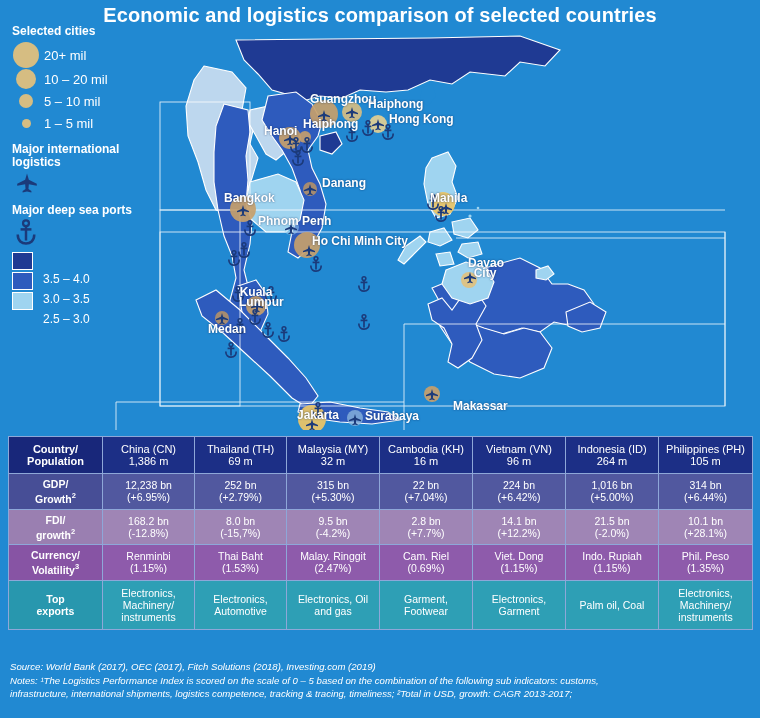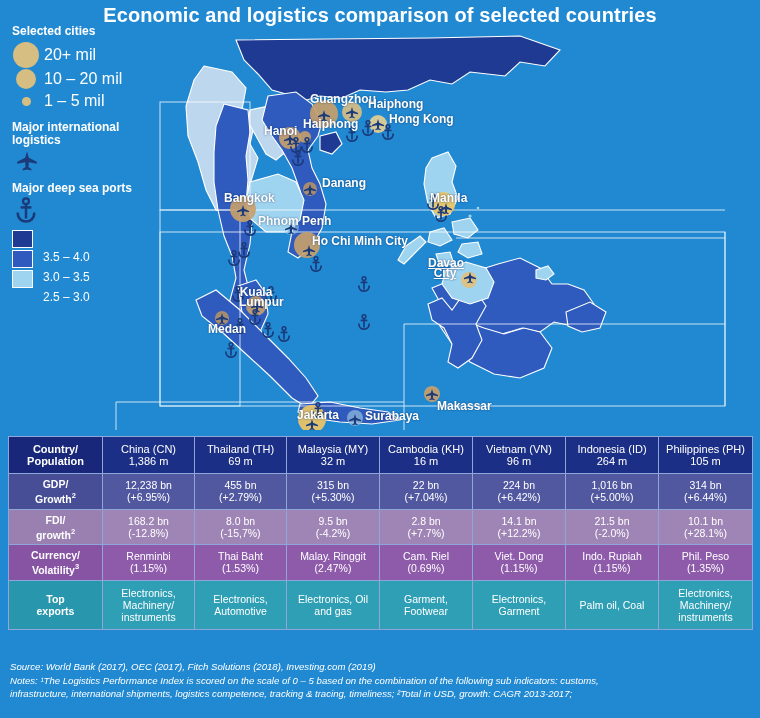--- a/index.html
+++ b/index.html
@@ -31,21 +31,21 @@
     position:absolute;left:8px;top:24px;width:140px;
     color:#ffffff;
     font-size:11.5px;
     z-index:20;
   }
   .legend-title{font-weight:bold;font-size:12px;margin:0 0 4px 4px;}
   .legend-row{display:flex;align-items:center;height:22px;}
   .legend-row.r1{height:26px;}
   .dot-wrap{width:36px;display:flex;justify-content:center;align-items:center;}
   .dot{border-radius:50%;background:#d6bd82;}
-  .legend-label{font-size:16px;color:#fff;}
+  .legend-label{font-size:13px;color:#fff;}
   .legend-head{font-weight:bold;font-size:12px;line-height:13px;margin:9px 0 2px 4px;}
   .icon-row{margin:1px 0 4px 6px;}
   .swatch-row{display:flex;align-items:center;height:20px;}
   .swatch{width:19px;height:16px;margin-left:4px;border:1.4px solid #ffffff;}
   .swatch-label{font-size:12px;margin-left:10px;margin-top:35px;}
   
   .city-label{
     position:absolute;
     color:#ffffff;
     font-size:12px;
@@ -234,42 +234,48 @@
   <div class="city-label" style="left:310px;top:60px;">Guangzhou</div>
   <div class="city-label" style="left:368px;top:65px;">Haiphong</div>
   <div class="city-label" style="left:389px;top:80px;">Hong Kong</div>
   <div class="city-label" style="left:303px;top:85px;">Haiphong</div>
   <div class="city-label" style="left:264px;top:92px;">Hanoi</div>
   <div class="city-label" style="left:322px;top:144px;">Danang</div>
   <div class="city-label" style="left:224px;top:159px;">Bangkok</div>
   <div class="city-label" style="left:430px;top:159px;">Manila</div>
   <div class="city-label" style="left:258px;top:182px;">Phnom Penh</div>
   <div class="city-label" style="left:312px;top:202px;">Ho Chi Minh City</div>
-  <div class="city-label two" style="left:428px;top:226px;text-decoration:underline;">Davao City</div>
+  <div class="city-label two" style="left:468px;top:226px;">Davao City</div>
   <div class="city-label two" style="left:239px;top:255px;">Kuala Lumpur</div>
   <div class="city-label" style="left:208px;top:290px;">Medan</div>
-  <div class="city-label" style="left:437px;top:367px;">Makassar</div>
+  <div class="city-label" style="left:453px;top:367px;">Makassar</div>
   <div class="city-label" style="left:297px;top:376px;">Jakarta</div>
   <div class="city-label" style="left:365px;top:377px;">Surabaya</div>
 </div>
 
 <div class="legend">
   <div class="legend-title">Selected cities</div>
 
   <div class="legend-row r1">
     <span class="dot-wrap">
         <span class="dot" style="width:26px;height:26px;"></span>
       </span>
     <span class="legend-label">20+ mil</span>
   </div>
   <div class="legend-row">
     <span class="dot-wrap">
         <span class="dot" style="width:20px;height:20px;"></span>
       </span>
     <span class="legend-label">10 – 20 mil</span>
+  </div>
+  <div class="legend-row">
+    <span class="dot-wrap">
+        <span class="dot" style="width:14px;height:14px;"></span>
+      </span>
+    <span class="legend-label">5 – 10 mil</span>
   </div>
   <div class="legend-row">
     <span class="dot-wrap">
         <span class="dot" style="width:9px;height:9px;"></span>
       </span>
     <span class="legend-label">1 – 5 mil</span>
   </div>
 
   <div class="legend-head">Major international logistics</div>
   <div class="icon-row">
@@ -321,21 +327,21 @@
       <td><span>Thailand (TH)</span><br><span>69 m</span></td>
       <td><span>Malaysia (MY)</span><br><span>32 m</span></td>
       <td><span>Cambodia (KH)</span><br><span>16 m</span></td>
       <td><span>Vietnam (VN)</span><br><span>96 m</span></td>
       <td><span>Indonesia (ID)</span><br><span>264 m</span></td>
       <td><span>Philippines (PH)</span><br><span>105 m</span></td>
     </tr>
     <tr class="r-gdp">
       <td class="rowhead">GDP/<br>Growth<sup>2</sup></td>
       <td><span>12,238 bn</span><br><span>(+6.95%)</span></td>
-      <td><span>455 bn</span><br><span>(+2.79%)</span></td>
+      <td><span>252 bn</span><br><span>(+2.79%)</span></td>
       <td><span>315 bn</span><br><span>(+5.30%)</span></td>
       <td><span>22 bn</span><br><span>(+7.04%)</span></td>
       <td><span>224 bn</span><br><span>(+6.42%)</span></td>
       <td><span>1,016 bn</span><br><span>(+5.00%)</span></td>
       <td><span>314 bn</span><br><span>(+6.44%)</span></td>
     </tr>
     <tr class="r-fdi">
       <td class="rowhead">FDI/<br>growth<sup>2</sup></td>
       <td><span>168.2 bn</span><br><span>(-12.8%)</span></td>
       <td><span>8.0 bn</span><br><span>(-15,7%)</span></td>

